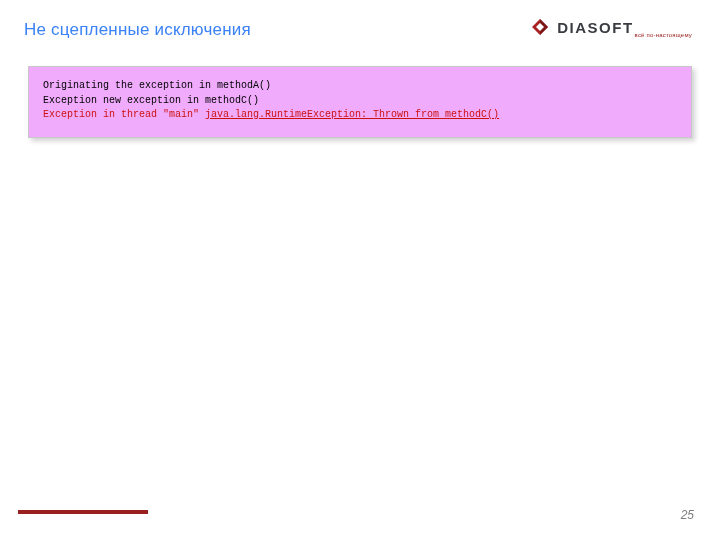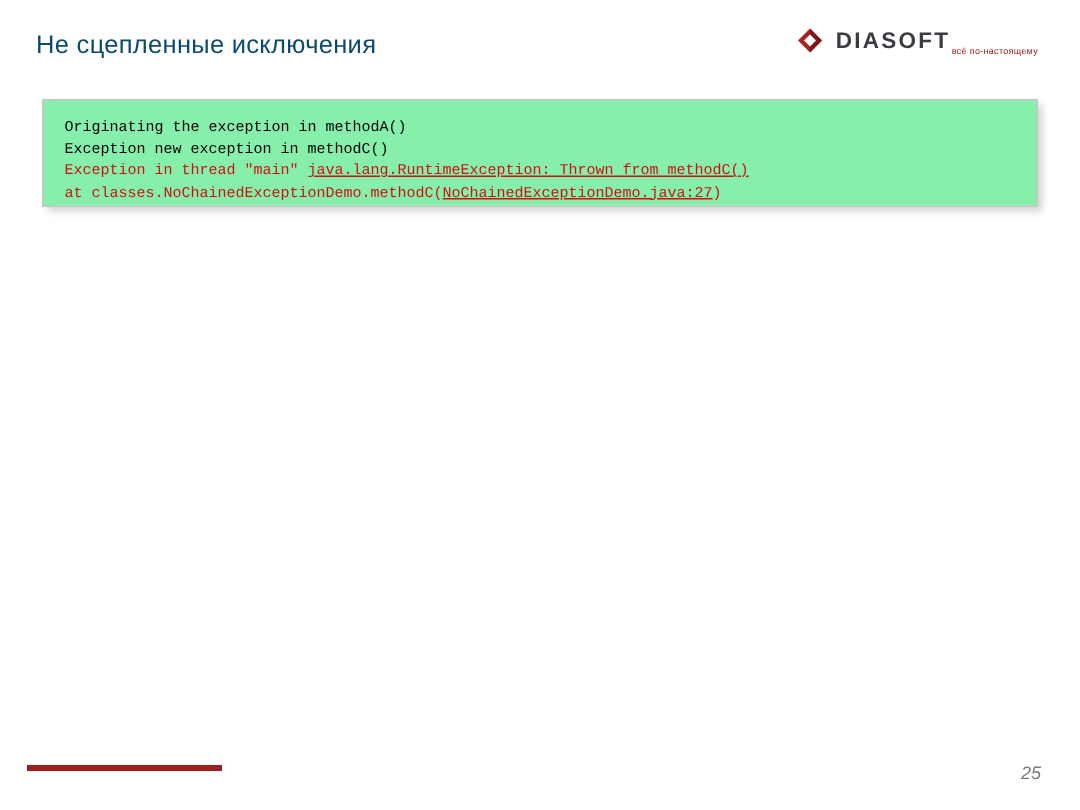--- a/index.html
+++ b/index.html
@@ -11,21 +11,21 @@
     position: relative;
     overflow: hidden;
   }
   .header {
     display: flex;
     justify-content: space-between;
     align-items: flex-start;
     padding: 20px 28px 14px 24px;
   }
   .title {
-    color: #0c4a6e;
+    color: #3b82f6;
     font-size: 17px;
     font-weight: 400;
     letter-spacing: 0.2px;
   }
   .logo-wrap {
     display: flex;
     flex-direction: row;
     align-items: flex-end;
     gap: 1px;
     margin-top: -4px;
@@ -49,24 +49,24 @@
     font-weight: 700;
     letter-spacing: 1.5px;
   }
   .logo-tagline {
     color: #9a2020;
     font-size: 6px;
     letter-spacing: 0.2px;
   }
   .code-box {
     margin: 12px 28px 0 28px;
-    background: #86efac;
+    background: #f0abfc;
     border: 1px solid #c7c7c7;
     box-shadow: 3px 3px 5px rgba(0,0,0,0.18);
-    padding: 12px 14px 0 14px;
+    padding: 12px 14px 14px 14px;
     font-family: "Courier New", Courier, monospace;
     font-size: 10px;
     line-height: 1.45;
     color: #000;
   }
   .code-line { white-space: pre; }
   .red { color: #cc1111; }
   .under { text-decoration: underline; }
   .footer-bar {
     position: absolute;
@@ -102,17 +102,16 @@
       <span class="logo-text">DIASOFT</span>
     </div>
     <div class="logo-tagline">всё по-настоящему</div>
   </div>
 </div>
 
 <div class="code-box">
   <div class="code-line">Originating the exception in methodA()</div>
   <div class="code-line">Exception new exception in methodC()</div>
   <div class="code-line red"><span>Exception in thread "main" </span><span class="under">java.lang.RuntimeException: Thrown from methodC()</span></div>
-  <div class="code-line red"><span>at classes.NoChainedExceptionDemo.methodC(</span><span class="under">NoChainedExceptionDemo.java:27</span><span>)</span></div>
 </div>
 
 <div class="footer-bar"></div>
 <div class="page-num">25</div>
 
 </body></html>

